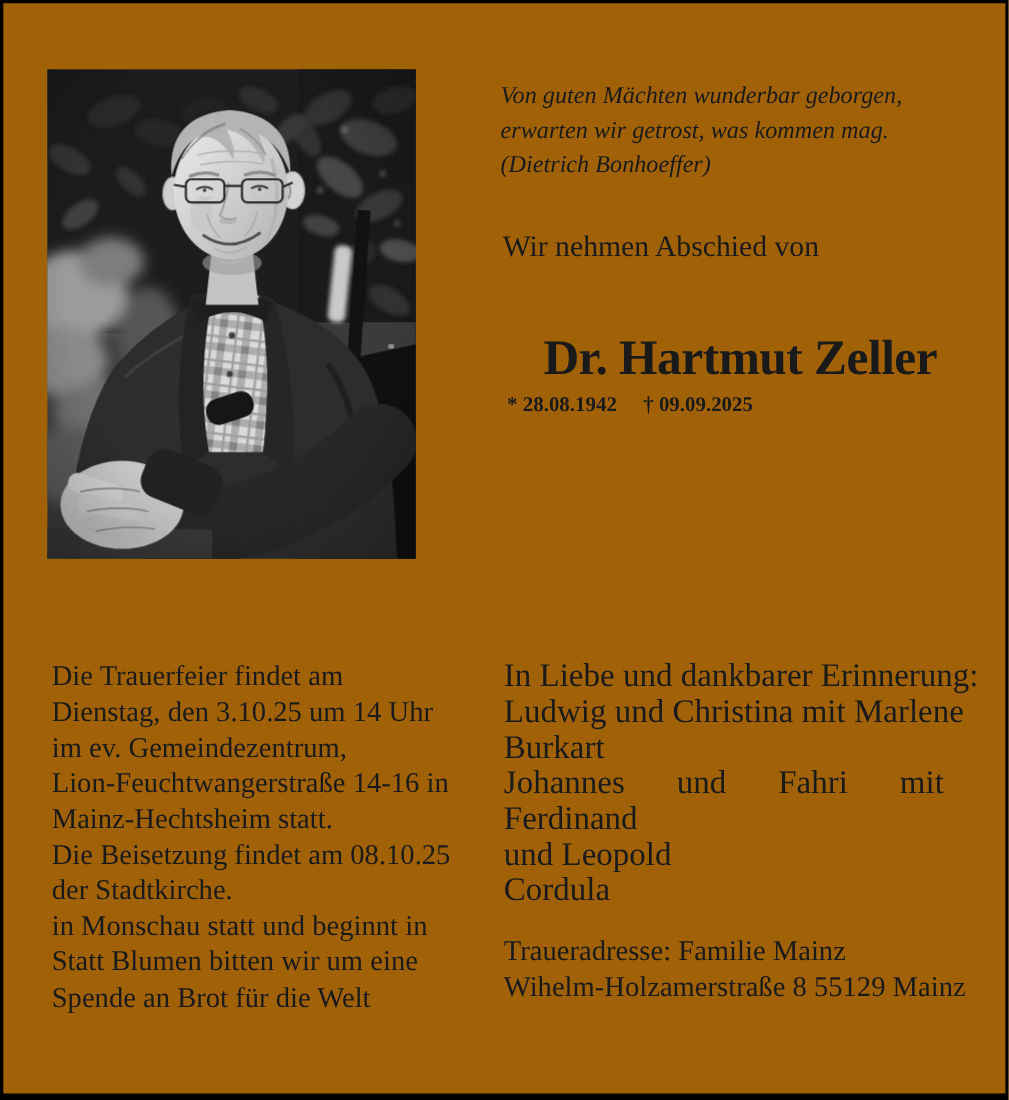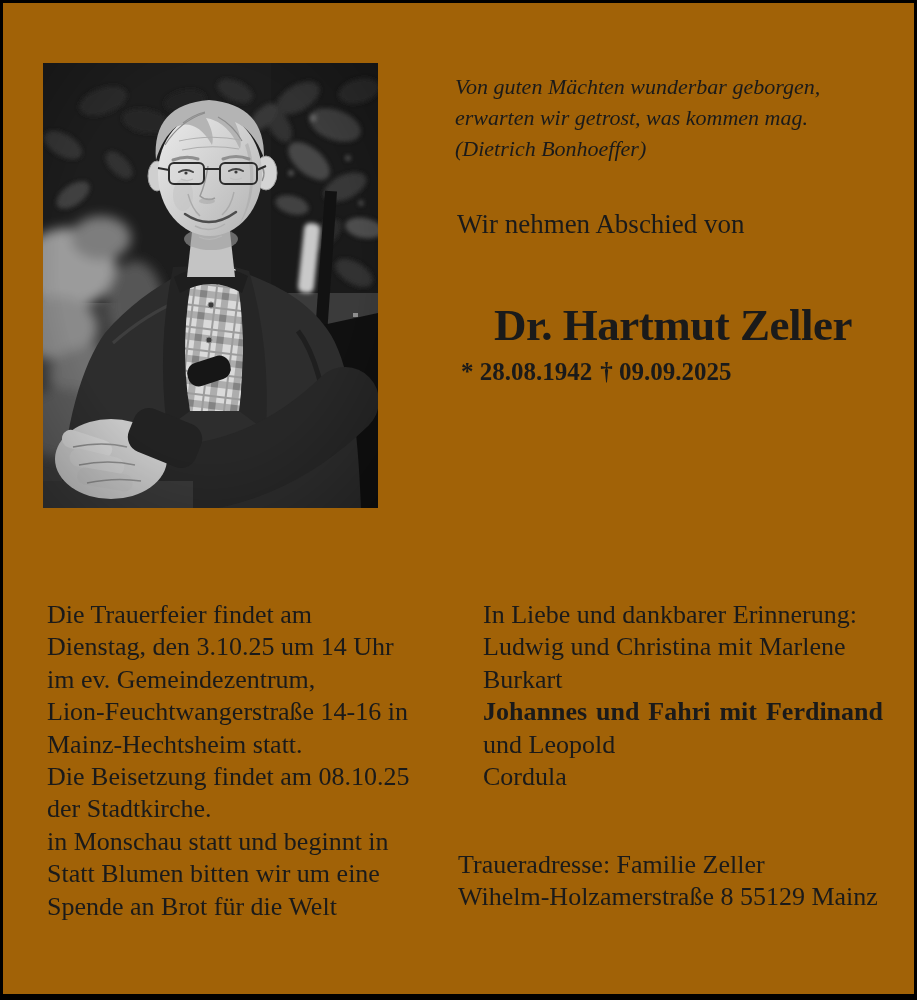--- a/index.html
+++ b/index.html
@@ -9,26 +9,26 @@
   }
   .page{
     position:absolute;inset:0;box-sizing:border-box;background:#a16207;
     border:3px solid #000;border-bottom-width:6px;
   }
   .photo{position:absolute;left:40px;top:60px;width:335px;height:445px;display:block;}
   .quote{position:absolute;left:452px;top:68px;font-style:italic;font-size:22px;line-height:31px;}
   .qline{white-space:nowrap;}
   .intro{position:absolute;left:454px;top:208px;font-size:27px;line-height:1;}
   .name{position:absolute;left:474px;top:283px;font-size:45px;font-weight:700;line-height:1;margin:17px;letter-spacing:-0.5px;white-space:nowrap;}
-  .dates{position:absolute;left:458px;top:356px;font-size:25px;font-weight:700;line-height:1;display:flex;gap:8px;align-items:flex-end;}
+  .dates{position:absolute;left:458px;top:356px;font-size:19px;font-weight:700;line-height:1;display:flex;gap:24px;align-items:flex-end;}
   .leftcol{position:absolute;left:44px;top:596px;width:372px;font-size:26px;line-height:32.4px;}
-  .rightcol{position:absolute;left:480px;top:596px;width:400px;font-size:26px;line-height:32.4px;}
+  .rightcol{position:absolute;left:455px;top:596px;width:400px;font-size:30px;line-height:32.4px;}
   .contact{position:absolute;left:455px;top:846px;width:410px;font-size:26px;line-height:32.4px;}
   .line{white-space:nowrap;}
-  .line.spread{white-space:normal;text-align:justify;text-align-last:justify;font-weight:bold;}
+  .line.spread{white-space:normal;text-align:justify;text-align-last:justify;}
 </style>
 </head>
 <body>
 
 <div class="page">
 
   <svg class="photo" viewBox="0 0 335 445" role="img" aria-label="Schwarz-weiß Porträt eines lächelnden älteren Mannes mit Brille, kariertem Hemd und dunkler Jacke vor Efeu">
     <defs>
       <linearGradient id="faceg" x1="0" y1="0" x2="1" y2="1">
         <stop offset="0" stop-color="#ececec"></stop>
@@ -221,17 +221,17 @@
   <div class="rightcol">
       <div class="line">In Liebe und dankbarer Erinnerung:</div>
       <div class="line">Ludwig und Christina mit Marlene</div>
       <div class="line">Burkart</div>
       <div class="line spread">Johannes und Fahri mit Ferdinand</div>
       <div class="line">und Leopold</div>
       <div class="line">Cordula</div>
     </div>
 
   <div class="contact">
-      <div class="line">Traueradresse: Familie Zeller</div>
+      <div class="line">Traueradresse: Familie Mainz</div>
       <div class="line">Wihelm-Holzamerstraße 8 55129 Mainz</div>
     </div>
 
 </div>
 
 </body></html>

